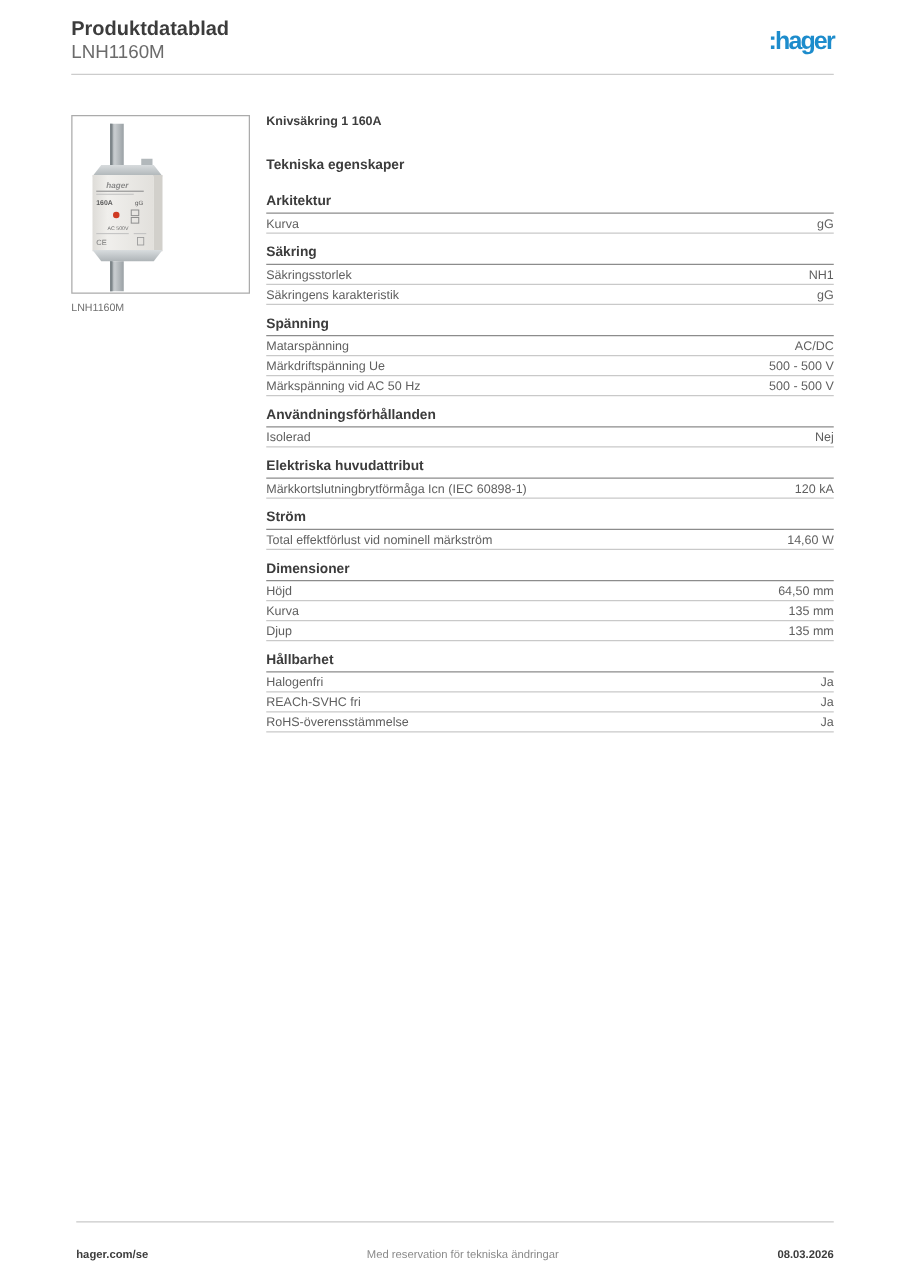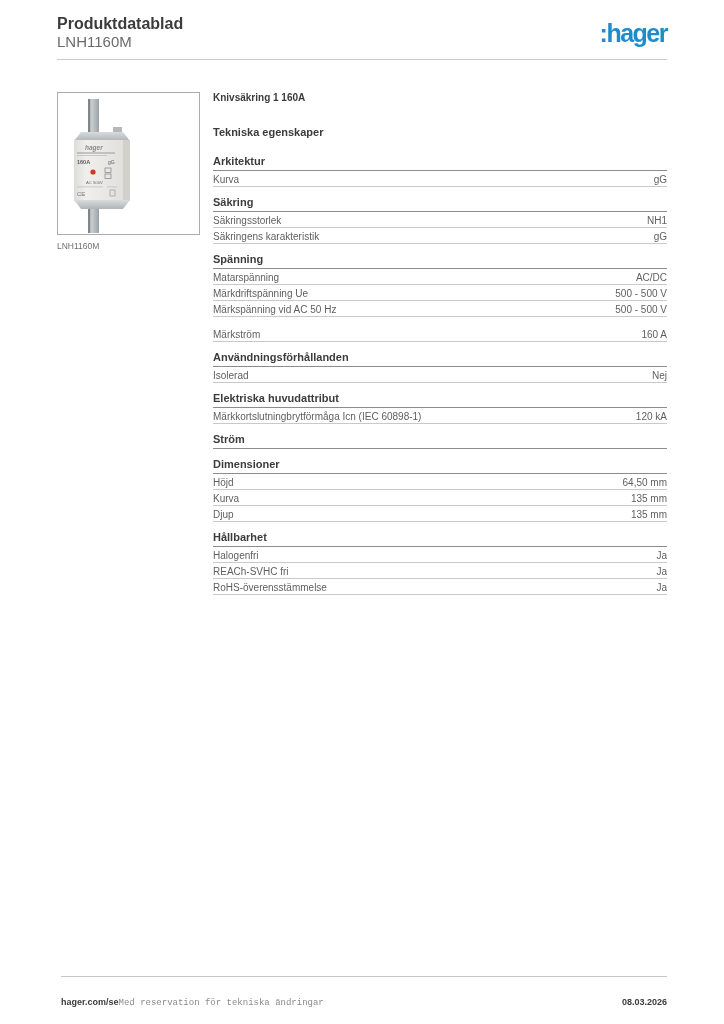--- a/index.html
+++ b/index.html
@@ -10,21 +10,21 @@
     font-family: "Liberation Sans", sans-serif;
     color: #3d3d3d;
     overflow: hidden;
   }
   .page { padding: 0 57px; }
 
   
   .header { padding-top: 14px; display: flex; justify-content: space-between; align-items: flex-start; }
   .page-title { font-size: 16px; font-weight: bold; color: #3c3c3c; line-height: 19px; }
   .product-code { font-size: 15px; color: #6b6b6b; line-height: 18px; }
-  .logo { font-size: 25px; font-weight: bold; color: #1d8ccc; letter-spacing: -1.5px; line-height: 38px; }
+  .logo { font-size: 20px; font-weight: bold; color: #1d8ccc; letter-spacing: -1.5px; line-height: 38px; }
   .header-divider { border: none; border-top: 1px solid #cccccc; margin-top: 7px; }
 
   
   .main { display: flex; margin-top: 32px; }
   .left-col { width: 156px; flex: 0 0 156px; }
   .img-box {
     width: 143px; height: 143px;
     border: 1px solid #ababab;
     background: #ffffff;
     display: flex; align-items: center; justify-content: center;
@@ -52,21 +52,21 @@
 
   
   .footer {
     position: absolute; left: 61px; right: 57px; bottom: 16px;
     border-top: 1px solid #c9c9c9;
     padding-top: 8px;
     display: flex; align-items: baseline;
     font-size: 9px;
   }
   .footer-left  { font-weight: bold; color: #3c3c3c; text-decoration: none; }
-  .footer-center{ flex: 1; color: #8a8a8a; font-family: Liberation Mono, monospace; }
+  .footer-center{ flex: 1; text-align: center; color: #8a8a8a; }
   .footer-right { font-weight: bold; color: #3c3c3c; margin-top: 12px; }
 </style>
 </head>
 <body>
 
 <div class="page">
 
   <div class="header">
     <div>
       <div class="page-title">Produktdatablad</div>
@@ -174,26 +174,20 @@
   </div>
 
   <div class="row">
     <span class="label">Märkspänning vid AC 50 Hz</span>
     <span class="value">500 - 500 V</span>
   </div>
 </div>
   </div>
 
   <div class="section">
-    <div>
-  <div class="row">
-    <span class="label">Märkström</span>
-    <span class="value">160 A</span>
-  </div>
-</div>
   </div>
 
   <div class="section">
     <div class="section-heading">Användningsförhållanden</div>
     <div>
   <div class="row">
     <span class="label">Isolerad</span>
     <span class="value">Nej</span>
   </div>
 </div>
@@ -204,20 +198,26 @@
     <div>
   <div class="row">
     <span class="label">Märkkortslutningbrytförmåga Icn (IEC 60898-1)</span>
     <span class="value">120 kA</span>
   </div>
 </div>
   </div>
 
   <div class="section">
     <div class="section-heading">Ström</div>
+    <div>
+  <div class="row">
+    <span class="label">Total effektförlust vid nominell märkström</span>
+    <span class="value">14,60 W</span>
+  </div>
+</div>
   </div>
 
   <div class="section">
     <div class="section-heading">Dimensioner</div>
     <div>
   <div class="row">
     <span class="label">Höjd</span>
     <span class="value">64,50 mm</span>
   </div>
 

